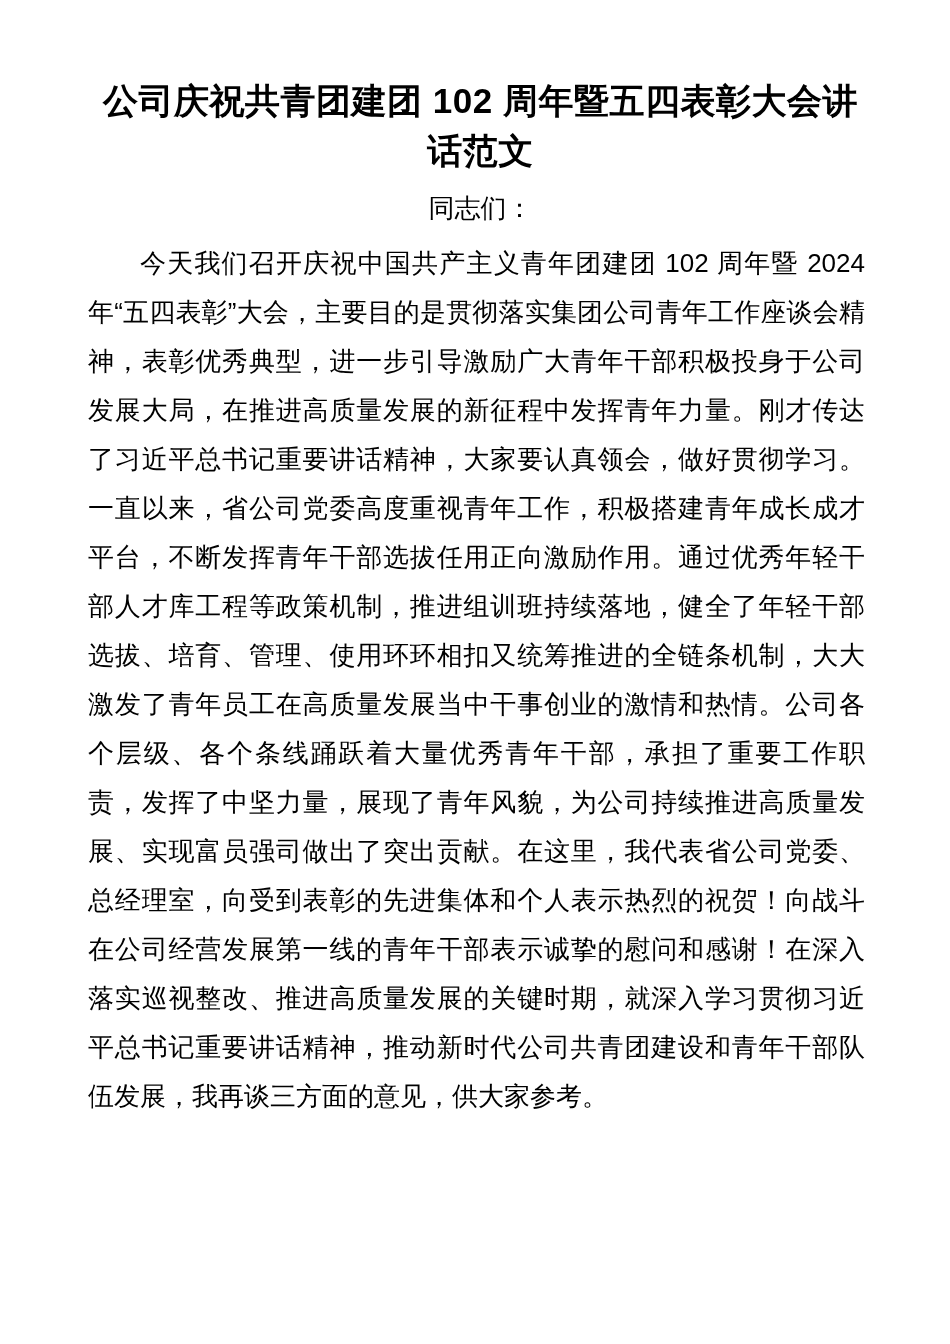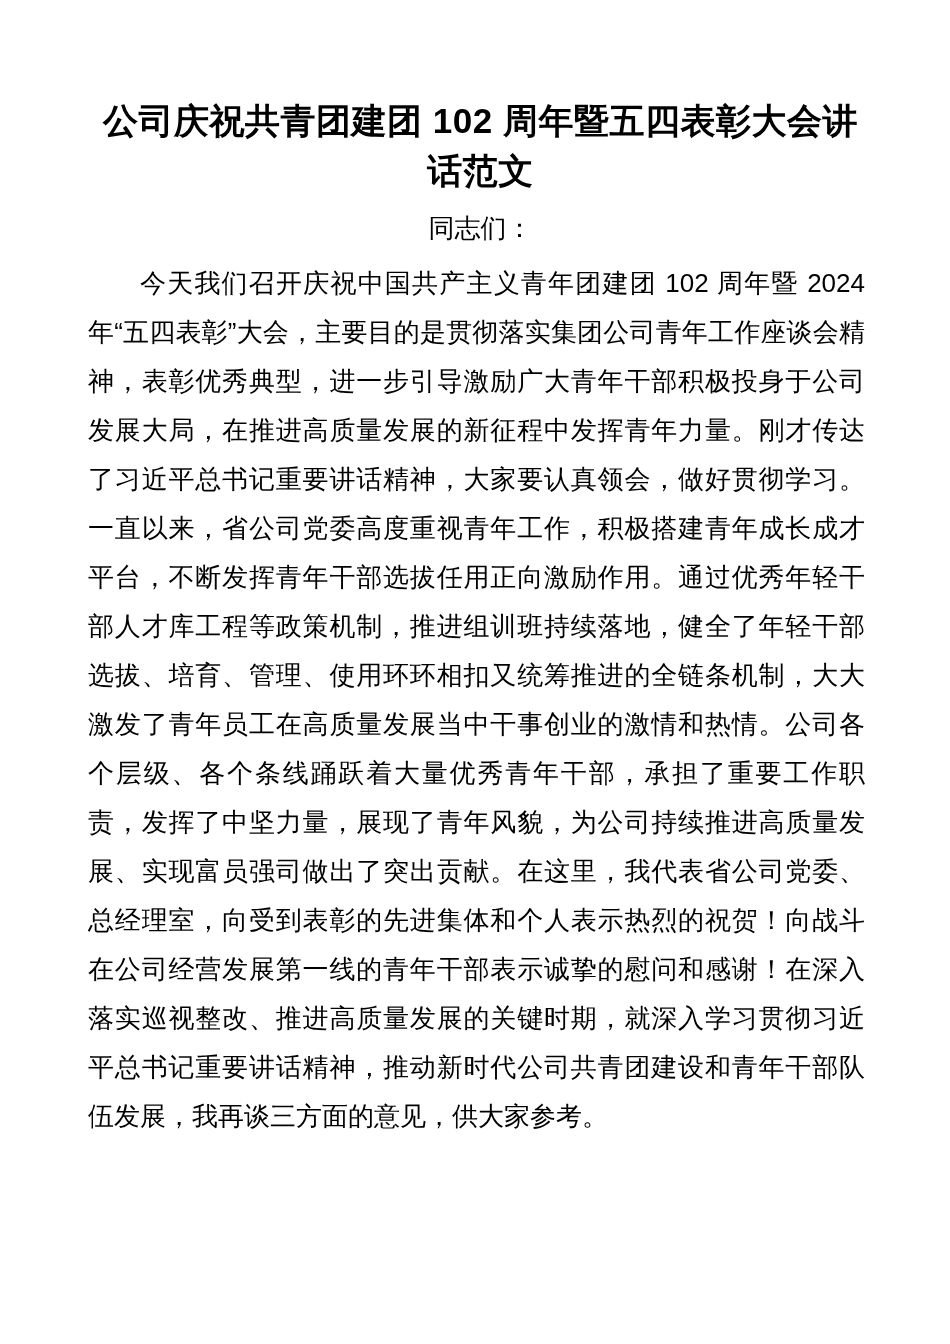--- a/index.html
+++ b/index.html
@@ -7,21 +7,21 @@
     padding: 0;
     background: #ffffff;
   }
   .page {
     position: relative;
     width: 950px;
     height: 1344px;
     margin: 0 auto;
     background: #ffffff;
     box-sizing: border-box;
-    padding: 96px 77px 0 88px;
+    padding: 76px 77px 0 88px;
     font-family: "Liberation Sans", sans-serif;
     color: #000000;
     overflow: hidden;
   }
   .doc-title {
     margin: 0;
     font-size: 35px;
     font-weight: bold;
     line-height: 50px;
     text-align: center;

